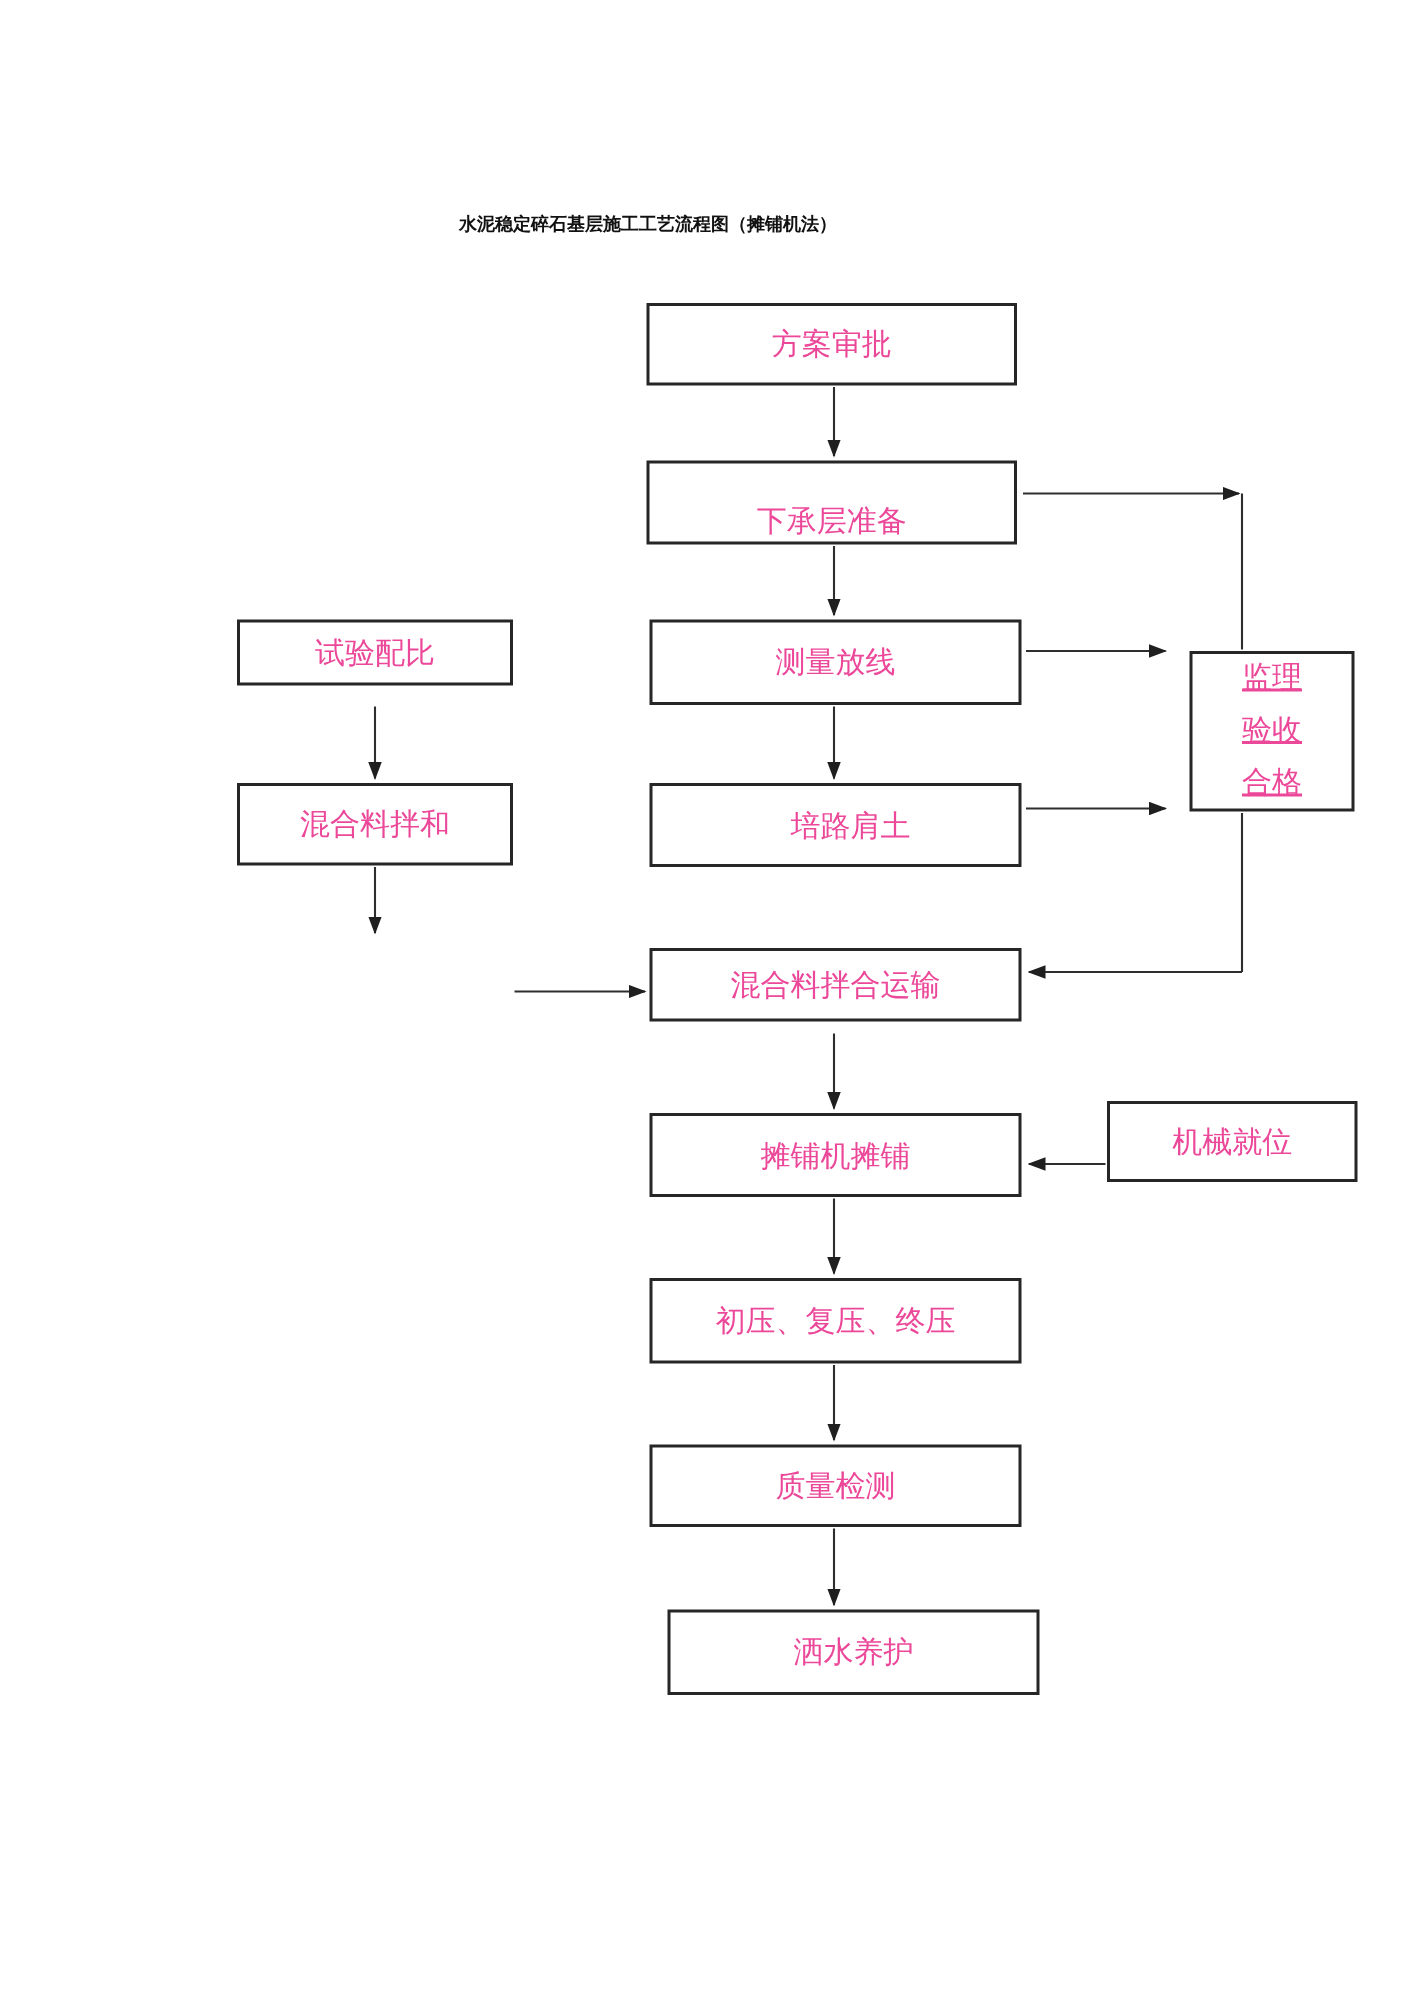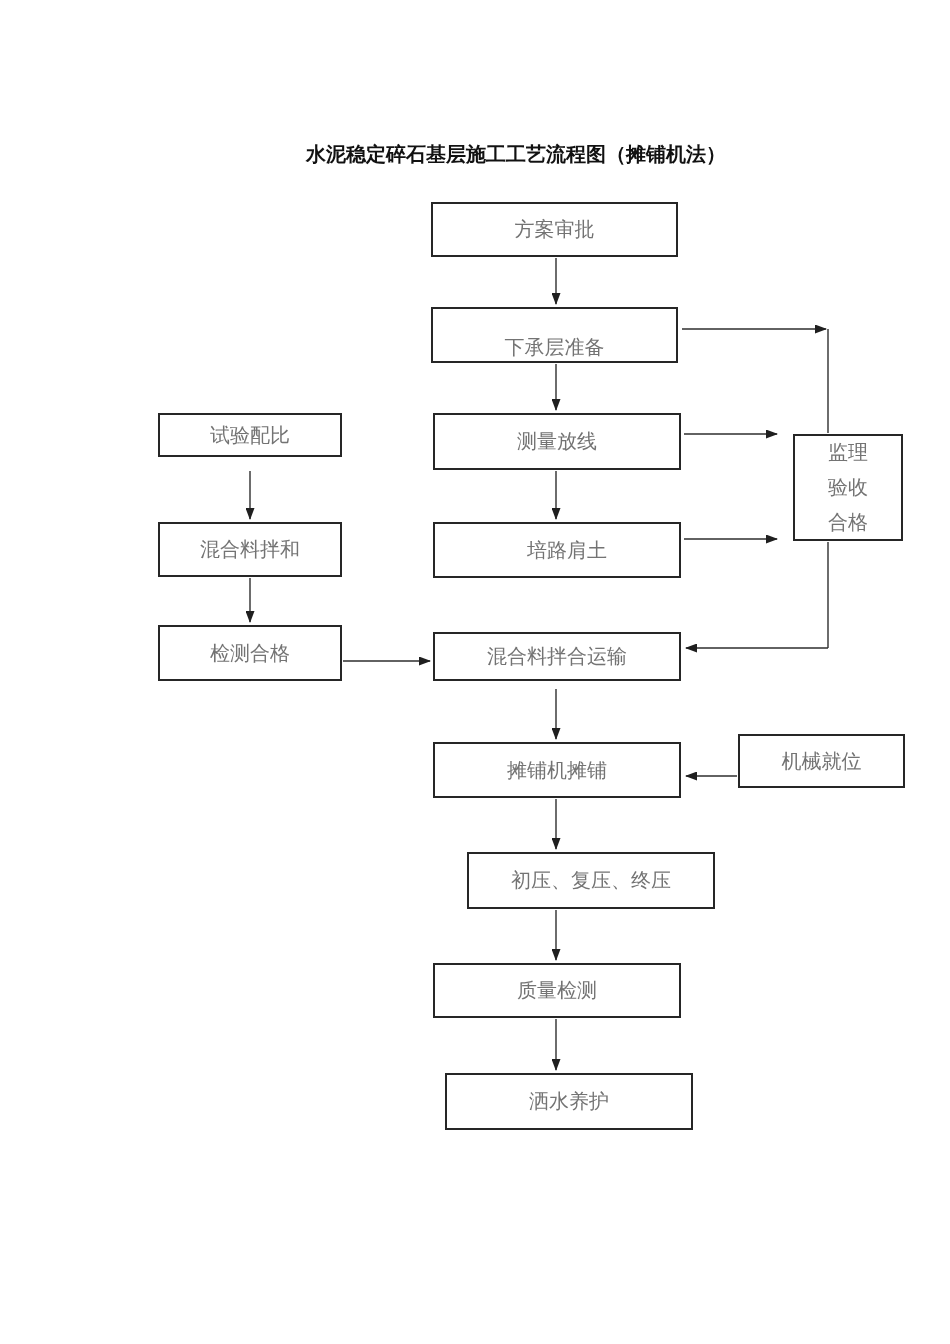--- a/index.html
+++ b/index.html
@@ -9,21 +9,21 @@
     height: 1344px;
     background: #ffffff;
     font-family: "Liberation Serif", "DejaVu Serif", serif;
     color: #000000;
     overflow: hidden;
   }
   .diagram-title {
     position: absolute;
     left: 306px;
     top: 141px;
-    font-size: 20px;
+    font-size: 12px;
     font-weight: bold;
     letter-spacing: 0px;
     white-space: nowrap;
     color: #111111;
   }
   .connector-layer {
     position: absolute;
     left: 0; top: 0;
     width: 950px; height: 1344px;
   }
@@ -31,27 +31,28 @@
   .node {
     position: absolute;
     box-sizing: border-box;
     border: 2px solid #262626;
     background: #ffffff;
     display: flex;
     align-items: center;
     justify-content: center;
     text-align: center;
     font-size: 20px;
-    color: #737373;
+    color: #ec4899;
   }
   .node .lbl { display: block; }
   .node-supervision .lbl {
     width: 42px;
     word-break: break-all;
     line-height: 35px;
+    text-decoration: underline;
   }
 </style>
 </head>
 <body>
 
 <div class="page">
 
   <div class="diagram-title">水泥稳定碎石基层施工工艺流程图（摊铺机法）</div>
 
   <svg class="connector-layer" width="950" height="1344" viewBox="0 0 950 1344" xmlns="http://www.w3.org/2000/svg">
@@ -105,37 +106,34 @@
   </div>
 
   <div class="node" style="left:158px; top:522px; width:184px; height:55px;">
     <span class="lbl">混合料拌和</span>
   </div>
 
   <div class="node" style="left:433px; top:522px; width:248px; height:56px;padding-left:20px;">
     <span class="lbl">培路肩土</span>
   </div>
 
-  <div class="node" style="left:158px; top:625px; width:184px; height:56px;">
-    <span class="lbl">检测合格</span>
-  </div>
 
   <div class="node" style="left:433px; top:632px; width:248px; height:49px;">
     <span class="lbl">混合料拌合运输</span>
   </div>
 
   <div class="node" style="left:433px; top:742px; width:248px; height:56px;">
     <span class="lbl">摊铺机摊铺</span>
   </div>
 
   <div class="node" style="left:738px; top:734px; width:167px; height:54px;">
     <span class="lbl">机械就位</span>
   </div>
 
-  <div class="node" style="left:433px; top:852px; width:248px; height:57px;margin-left:34px;">
+  <div class="node" style="left:433px; top:852px; width:248px; height:57px;">
     <span class="lbl">初压、复压、终压</span>
   </div>
 
   <div class="node" style="left:433px; top:963px; width:248px; height:55px;">
     <span class="lbl">质量检测</span>
   </div>
 
   <div class="node" style="left:433px; top:1073px; width:248px; height:57px;margin-left:12px;">
     <span class="lbl">洒水养护</span>
   </div>

